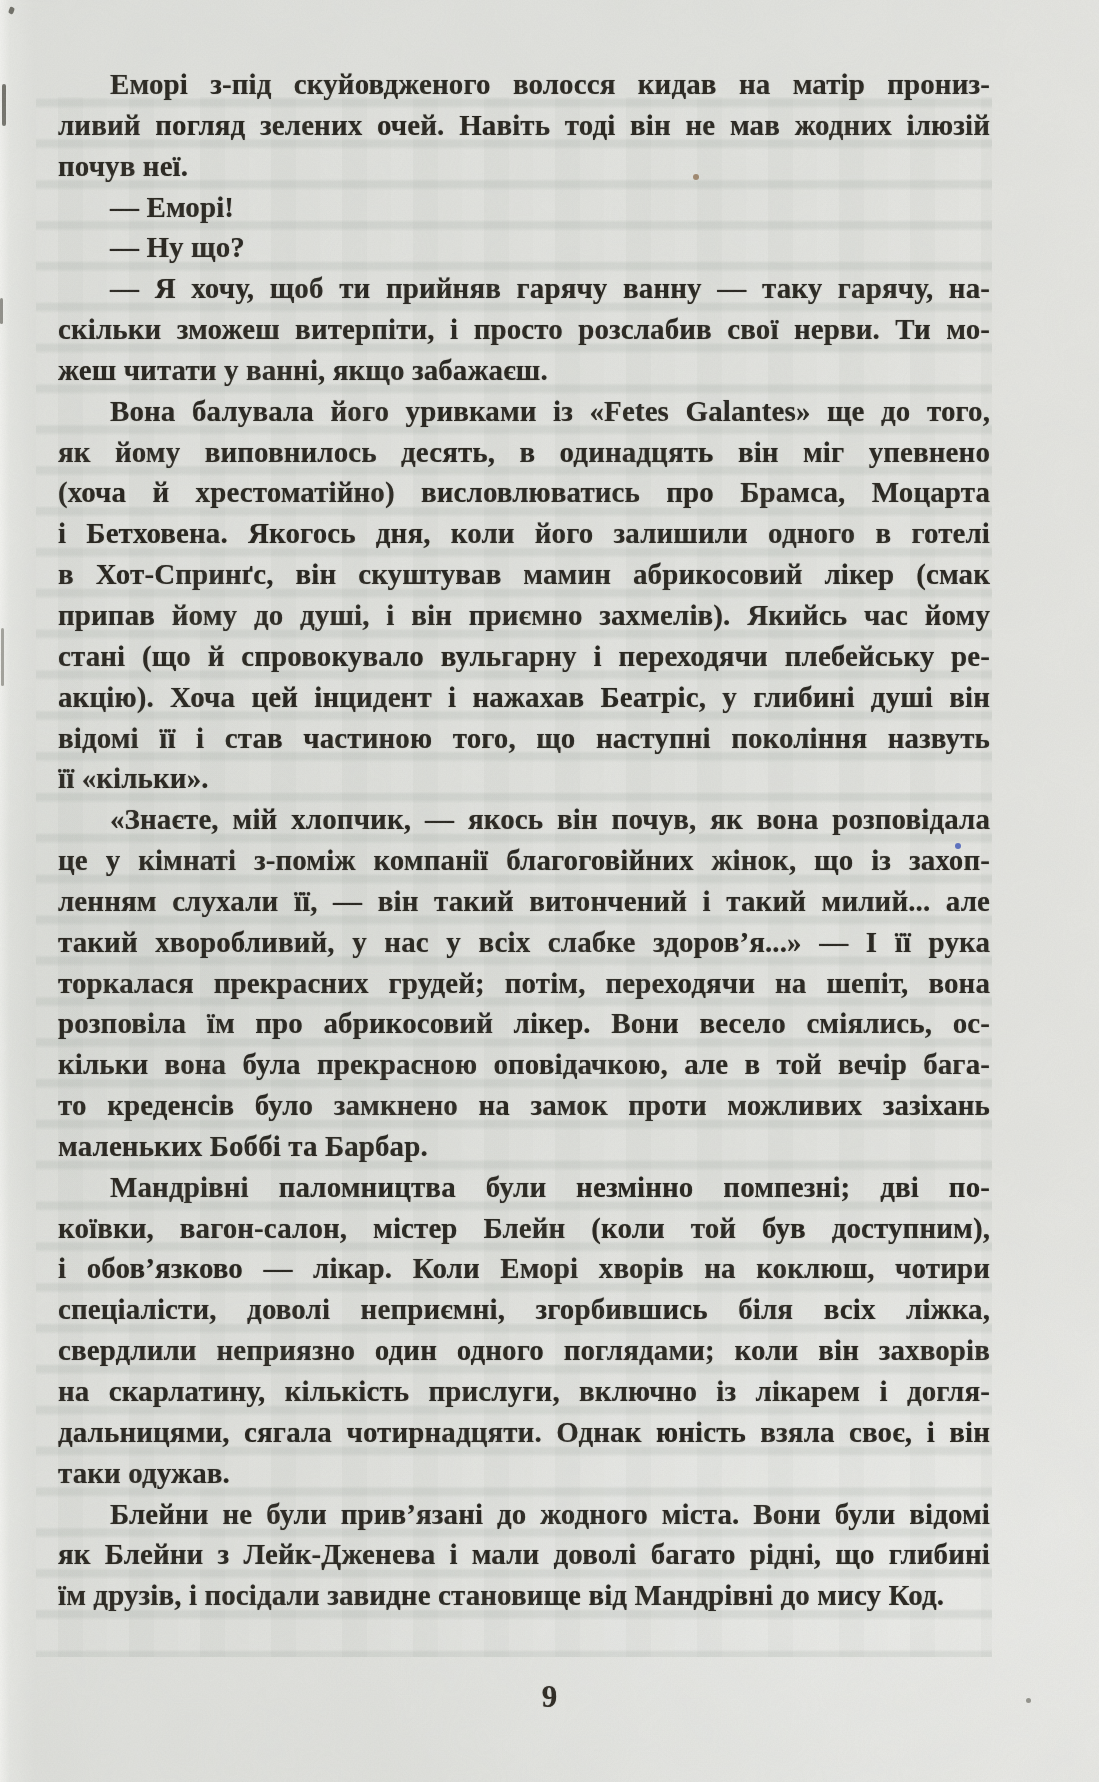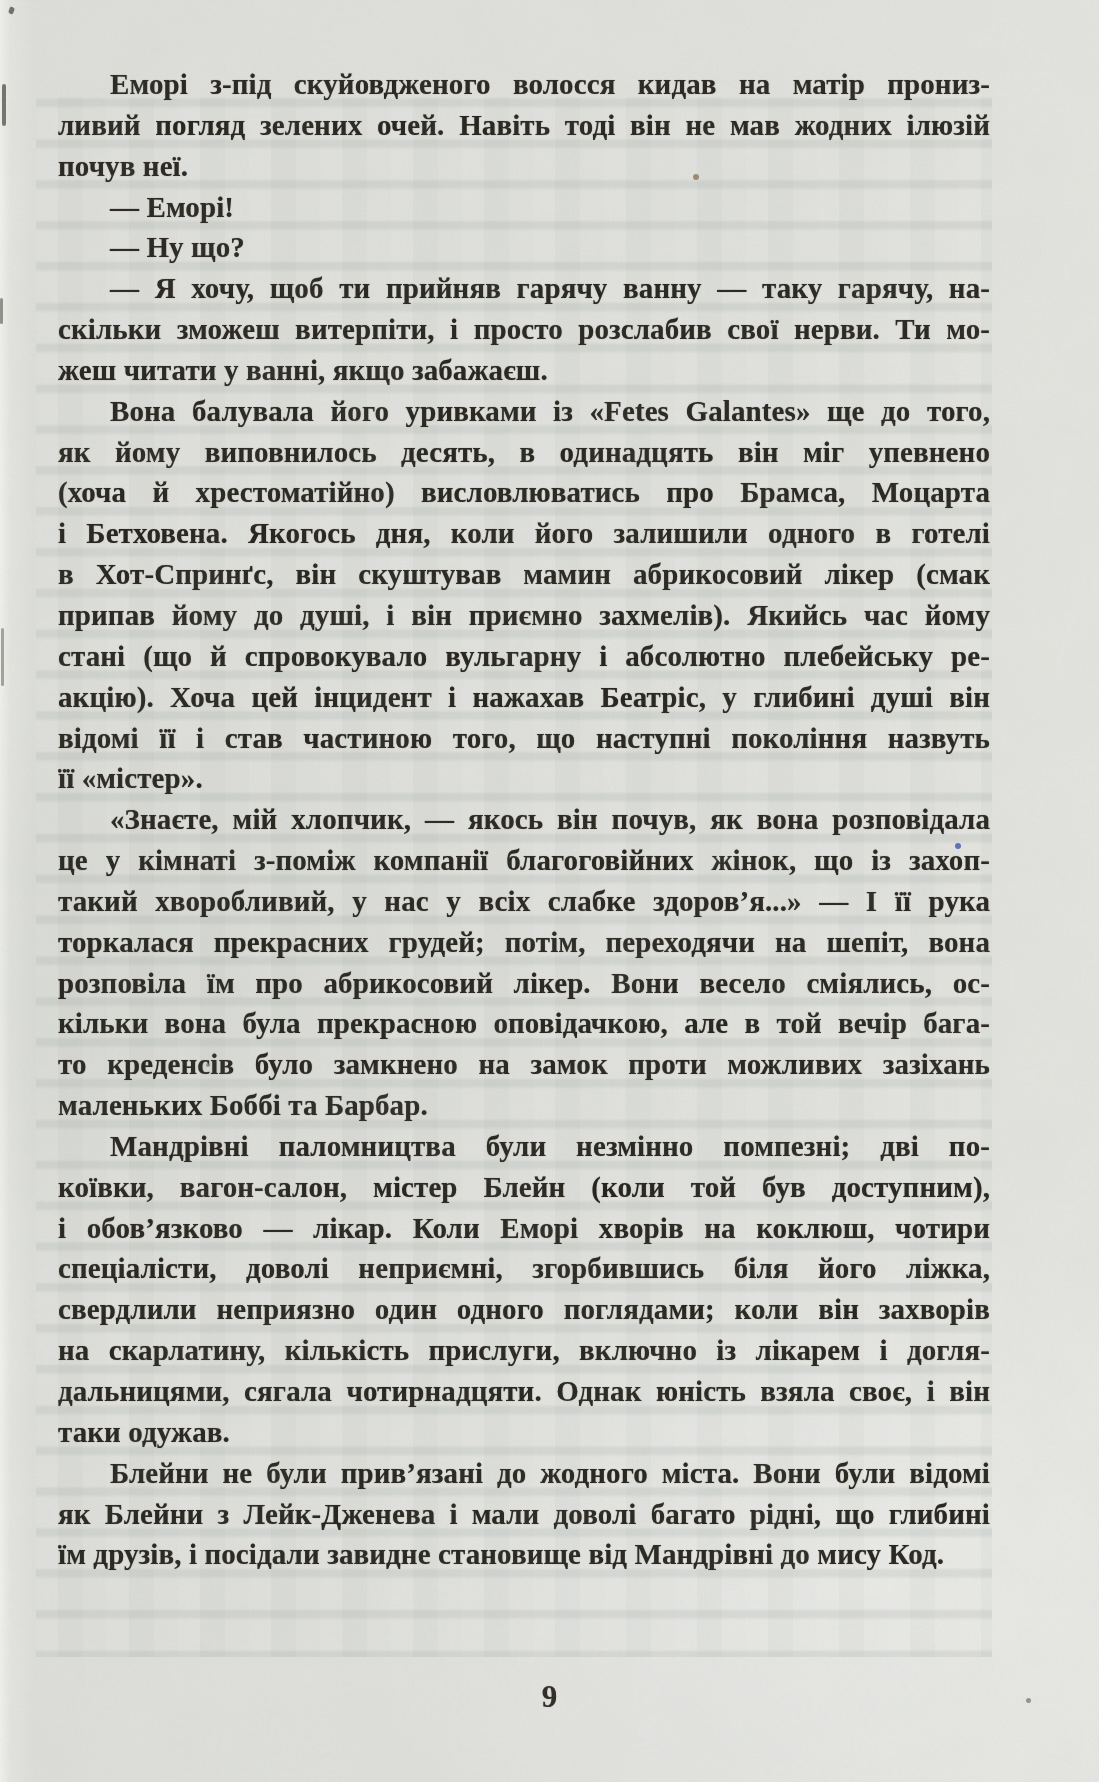--- a/index.html
+++ b/index.html
@@ -83,40 +83,41 @@
         <div class="line">скільки зможеш витерпіти, і просто розслабив свої нерви. Ти мо-</div>
         <div class="line last">жеш читати у ванні, якщо забажаєш.</div>
       </div>
       <div class="paragraph">
         <div class="line first">Вона балувала його уривками із «Fetes Galantes» ще до того,</div>
         <div class="line">як йому виповнилось десять, в одинадцять він міг упевнено</div>
         <div class="line">(хоча й хрестоматійно) висловлюватись про Брамса, Моцарта</div>
         <div class="line">і Бетховена. Якогось дня, коли його залишили одного в готелі</div>
         <div class="line">в Хот-Спринґс, він скуштував мамин абрикосовий лікер (смак</div>
         <div class="line">припав йому до душі, і він приємно захмелів). Якийсь час йому</div>
-        <div class="line">стані (що й спровокувало вульгарну і абсолютно плебейську ре-</div>
+        <div class="line">стані (що й спровокувало вульгарну і переходячи плебейську ре-</div>
         <div class="line">акцію). Хоча цей інцидент і нажахав Беатріс, у глибині душі він</div>
         <div class="line">відомі її і став частиною того, що наступні покоління назвуть</div>
-        <div class="line last">її «містер».</div>
+        <div class="line last">її «кільки».</div>
       </div>
       <div class="paragraph">
         <div class="line first">«Знаєте, мій хлопчик, — якось він почув, як вона розповідала</div>
         <div class="line">це у кімнаті з-поміж компанії благоговійних жінок, що із захоп-</div>
+        <div class="line">ленням слухали її, — він такий витончений і такий милий... але</div>
         <div class="line">такий хворобливий, у нас у всіх слабке здоров’я...» — І її рука</div>
         <div class="line">торкалася прекрасних грудей; потім, переходячи на шепіт, вона</div>
         <div class="line">розповіла їм про абрикосовий лікер. Вони весело сміялись, ос-</div>
         <div class="line">кільки вона була прекрасною оповідачкою, але в той вечір бага-</div>
         <div class="line">то креденсів було замкнено на замок проти можливих зазіхань</div>
         <div class="line last">маленьких Боббі та Барбар.</div>
       </div>
       <div class="paragraph">
         <div class="line first">Мандрівні паломництва були незмінно помпезні; дві по-</div>
         <div class="line">коївки, вагон-салон, містер Блейн (коли той був доступним),</div>
         <div class="line">і обов’язково — лікар. Коли Еморі хворів на коклюш, чотири</div>
-        <div class="line">спеціалісти, доволі неприємні, згорбившись біля його ліжка,</div>
+        <div class="line">спеціалісти, доволі неприємні, згорбившись біля всіх ліжка,</div>
         <div class="line">свердлили неприязно один одного поглядами; коли він захворів</div>
         <div class="line">на скарлатину, кількість прислуги, включно із лікарем і догля-</div>
         <div class="line">дальницями, сягала чотирнадцяти. Однак юність взяла своє, і він</div>
         <div class="line last">таки одужав.</div>
       </div>
       <div class="paragraph">
         <div class="line first">Блейни не були прив’язані до жодного міста. Вони були відомі</div>
         <div class="line">як Блейни з Лейк-Дженева і мали доволі багато рідні, що глибині</div>
         <div class="line last">їм друзів, і посідали завидне становище від Мандрівні до мису Код.</div>
       </div>

